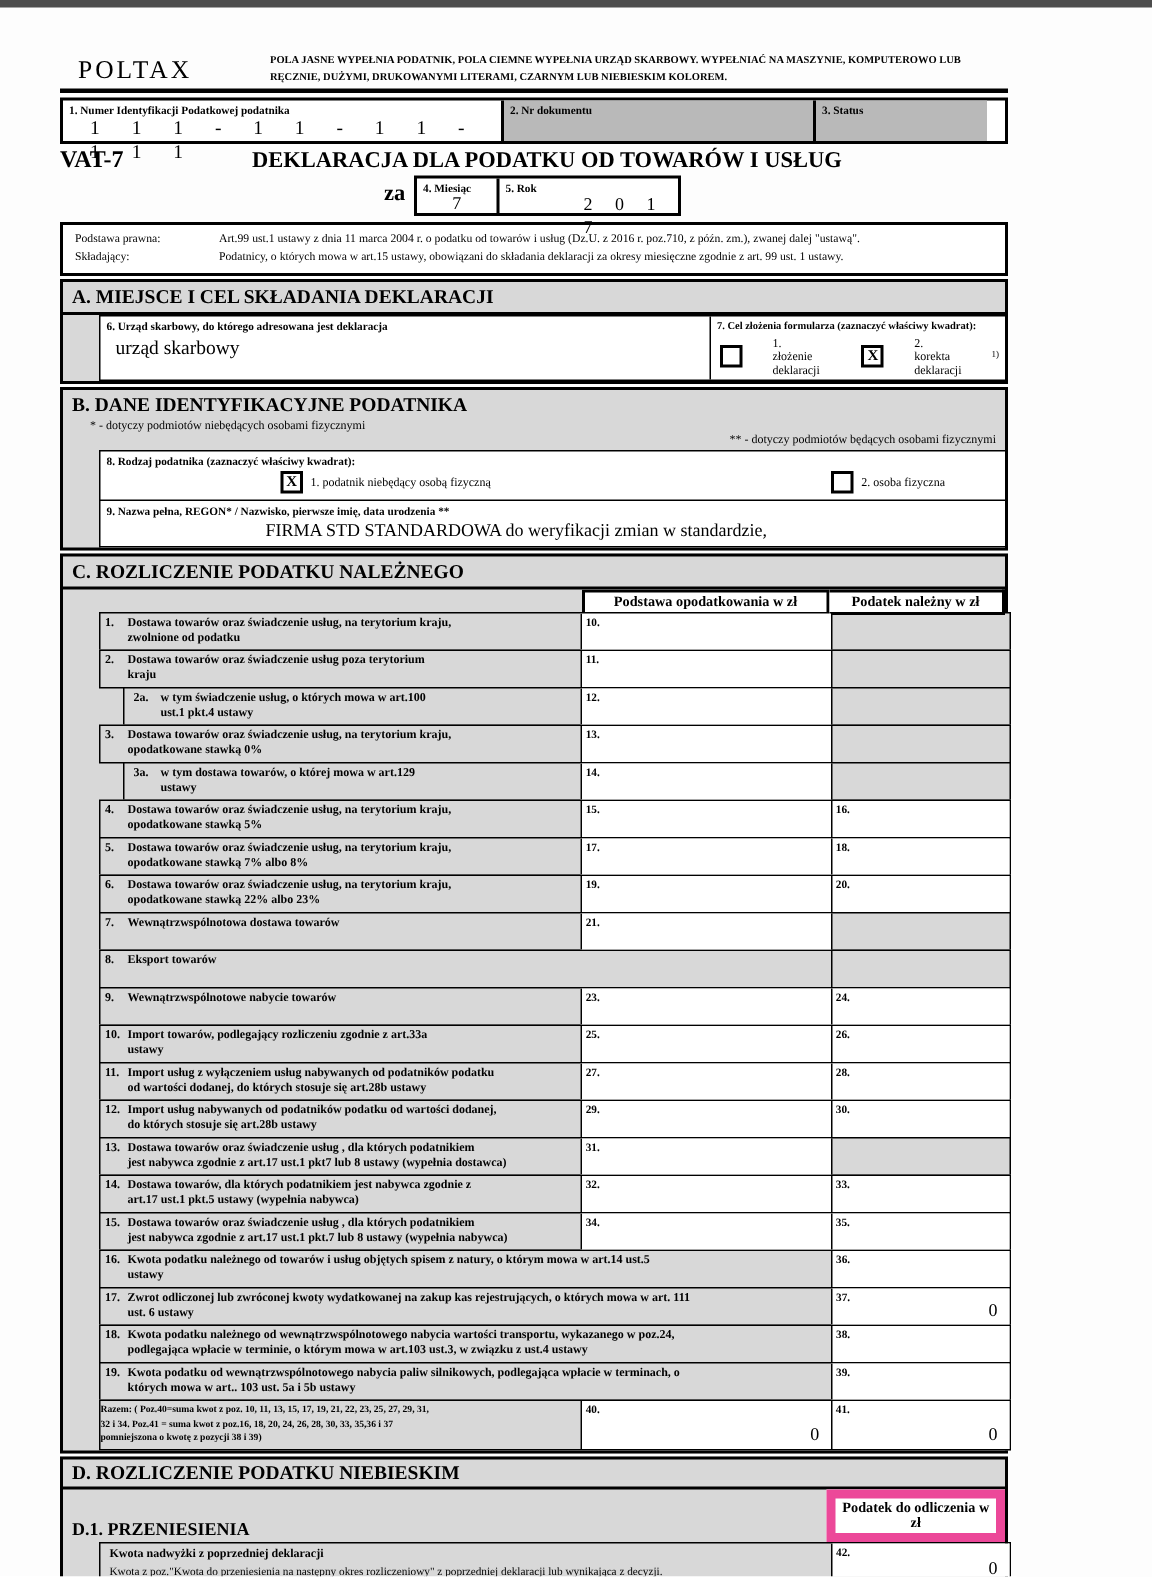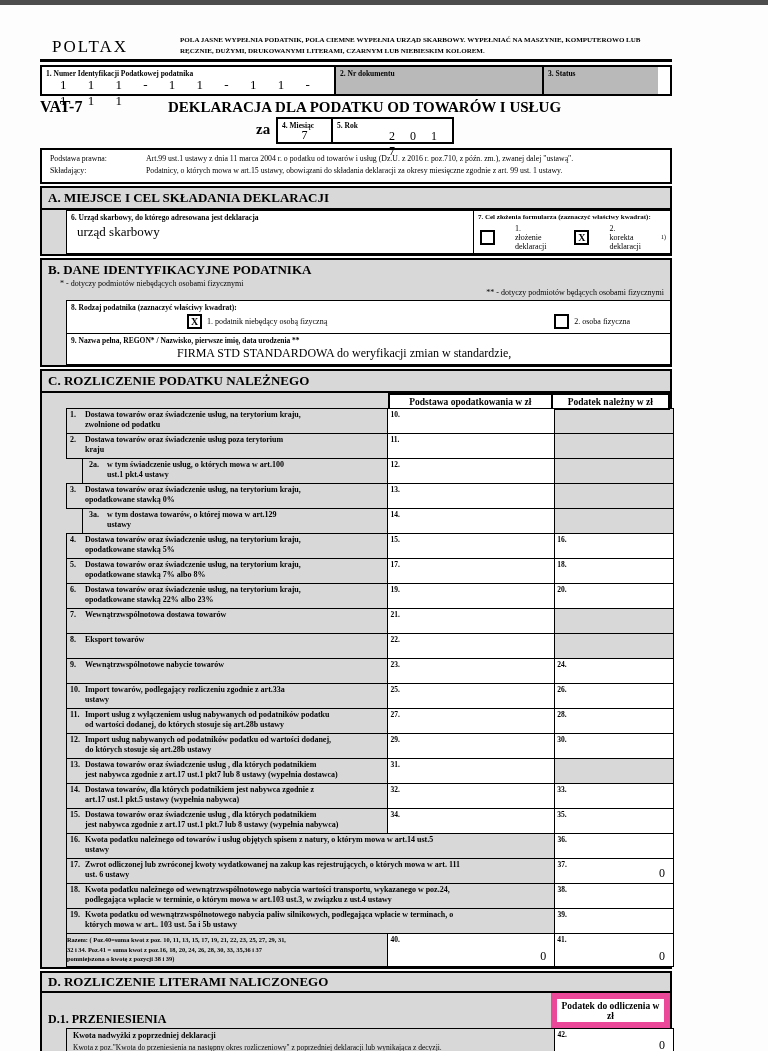--- a/index.html
+++ b/index.html
@@ -345,23 +345,20 @@
             </div>
             <div class="rf rf2"></div>
           </div>
           <div class="crow">
             <div class="rlab">
               <span class="rnum">8.</span>
               <span class="rtxt">
                 <div>Eksport towarów</div>
               </span>
             </div>
-            <div class="rf rf1 white">
-              <span class="fnum">22.</span>
-            </div>
             <div class="rf rf2"></div>
           </div>
           <div class="crow">
             <div class="rlab">
               <span class="rnum">9.</span>
               <span class="rtxt">
                 <div>Wewnątrzwspólnotowe nabycie towarów</div>
               </span>
             </div>
             <div class="rf rf1 white">
@@ -522,21 +519,21 @@
             </div>
             <div class="rf rf2 white">
               <span class="fnum">41.</span>
               <span class="fval">0</span>
             </div>
           </div>
         </div>
     </div>
 
     <div class="sect">
-      <div class="band bandline" style="font-size:13px; padding-top:1px; padding-bottom:1px;">D. ROZLICZENIE LITERAMI NALICZONEGO</div>
+      <div class="band bandline" style="font-size:13px; padding-top:1px; padding-bottom:1px;">D. ROZLICZENIE PODATKU NIEBIESKIM</div>
       <div class="d1row">
         <div class="d1title">D.1. PRZENIESIENIA</div>
         <div class="d1head">Podatek do odliczenia w zł</div>
       </div>
       <div class="d-content">
         <div class="d-lab">
           <div class="d-lab-main">Kwota nadwyżki z poprzedniej deklaracji</div>
           <div class="d-lab-sub">Kwota z poz."Kwota do przeniesienia na następny okres rozliczeniowy" z poprzedniej deklaracji lub wynikająca z decyzji.</div>
         </div>
         <div class="d-f42">

